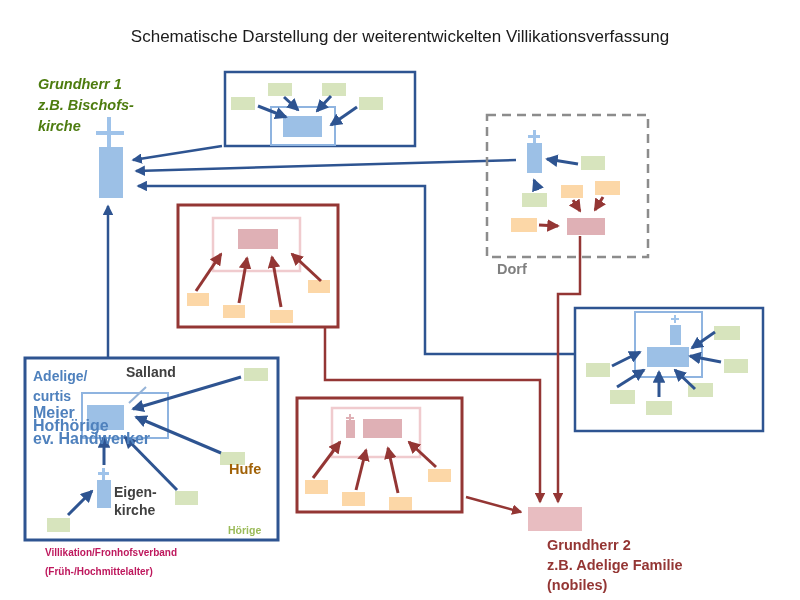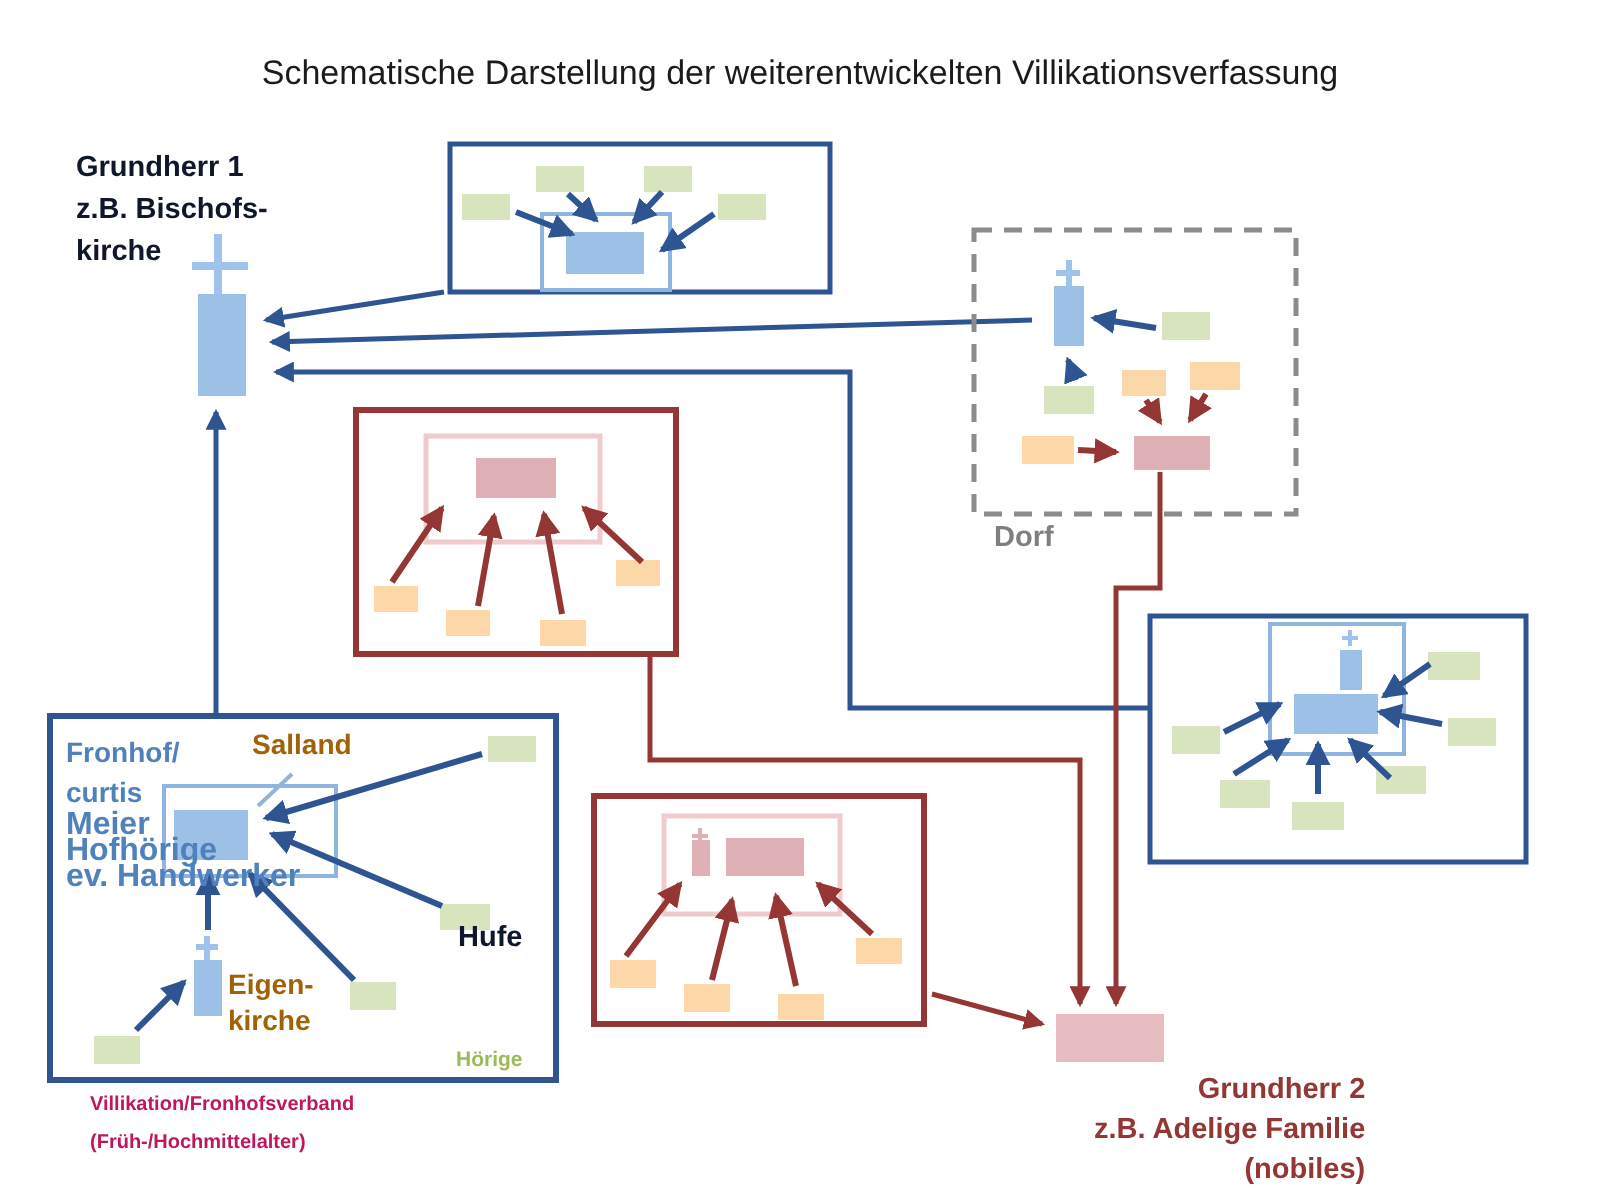--- a/index.html
+++ b/index.html
@@ -2,28 +2,28 @@
 <html><head>
 <meta charset="utf-8">
 <style>
   html,body{margin:0;padding:0;background:#fff;}
   .stage{position:relative;width:800px;height:600px;background:#fff;overflow:hidden;
          font-family:"Liberation Sans", sans-serif;}
   .stage svg{position:absolute;left:0;top:0;}
   .lbl{position:absolute;font-weight:bold;white-space:nowrap;}
   .title{position:absolute;left:0;top:27px;width:800px;text-align:center;
          font-size:17px;color:#1b1b1b;font-weight:normal;}
-  .t-g1{color:#0f172a;font-size:14.5px;line-height:21px;}
-  .t-g2{color:#943634;font-size:14.5px;line-height:20px;text-align:right;}
+  .t-g1{color:#4d7c0f;font-size:14.5px;line-height:21px;font-style:italic;}
+  .t-g2{color:#943634;font-size:14.5px;line-height:20px;}
   .t-cap{color:#be185d;font-size:10px;line-height:19px;}
   .t-dorf{color:#7F7F7F;font-size:14.5px;}
   .t-fron{color:#4F81BD;font-size:14px;line-height:20px;}
   .t-fron-sub{color:#4F81BD;font-size:16px;line-height:13px;}
-  .t-lblue{color:#a16207;font-size:14px;line-height:18px;}
-  .t-hufe{color:#0f172a;font-size:14.5px;}
+  .t-lblue{color:#404040;font-size:14px;line-height:18px;}
+  .t-hufe{color:#a16207;font-size:14.5px;}
   .t-hufe-sub{color:#9BBB59;font-size:10.5px;}
   
   .boxb{fill:none;stroke:#2E5491;stroke-width:2.5;}
   .boxb3{fill:none;stroke:#2E5491;stroke-width:3;}
   .boxr{fill:none;stroke:#943634;stroke-width:3;}
   .inb{fill:none;stroke:#8FB4E0;stroke-width:2;}
   .inp{fill:none;stroke:#F0CBCE;stroke-width:2.5;}
   .dash{fill:none;stroke:#8C8C8C;stroke-width:2.5;stroke-dasharray:9 6;}
   .g{fill:#D7E4BD;} .o{fill:#FCD7A7;} .p{fill:#DFB0B5;} .p2{fill:#E8BDC1;}
   .b{fill:#9CC0E6;} .bc{fill:#9FC3EA;}
@@ -177,21 +177,21 @@
 
 <div class="lbl t-g1" style="left:38px;top:74px;">
   <div>Grundherr 1</div>
   <div>z.B. Bischofs-</div>
   <div>kirche</div>
 </div>
 
 <div class="lbl t-dorf" style="left:497px;top:261px;text-align:center;">Dorf</div>
 
 <div class="lbl t-fron" style="left:33px;top:366px;">
-  <div>Fronhof/</div>
+  <div>Adelige/</div>
   <div>curtis</div>
   <div class="t-fron-sub">Meier</div>
   <div class="t-fron-sub">Hofhörige</div>
   <div class="t-fron-sub">ev. Handwerker</div>
 </div>
 
 <div class="lbl t-lblue" style="left:126px;top:363px;">Salland</div>
 
 <div class="lbl t-hufe" style="left:229px;top:461px;">Hufe</div>
 <div class="lbl t-hufe-sub" style="left:228px;top:480px;margin-top:44px;">Hörige</div>

